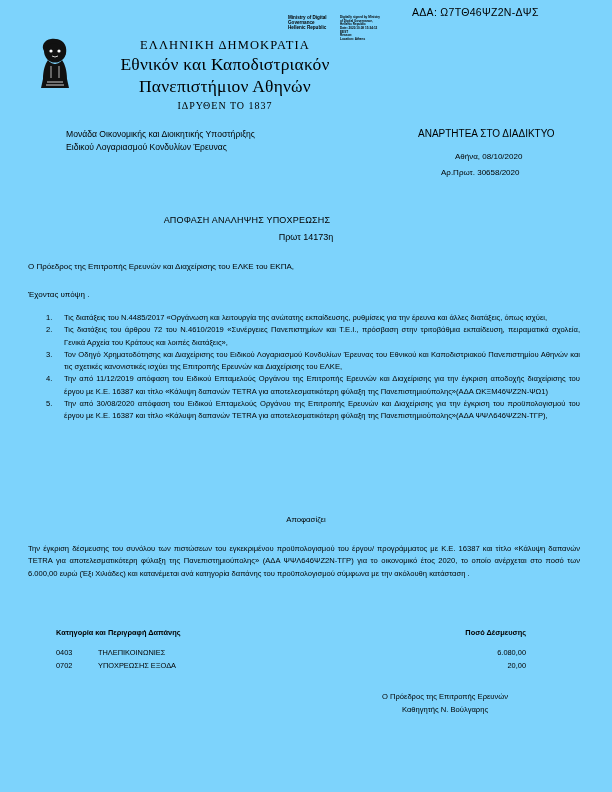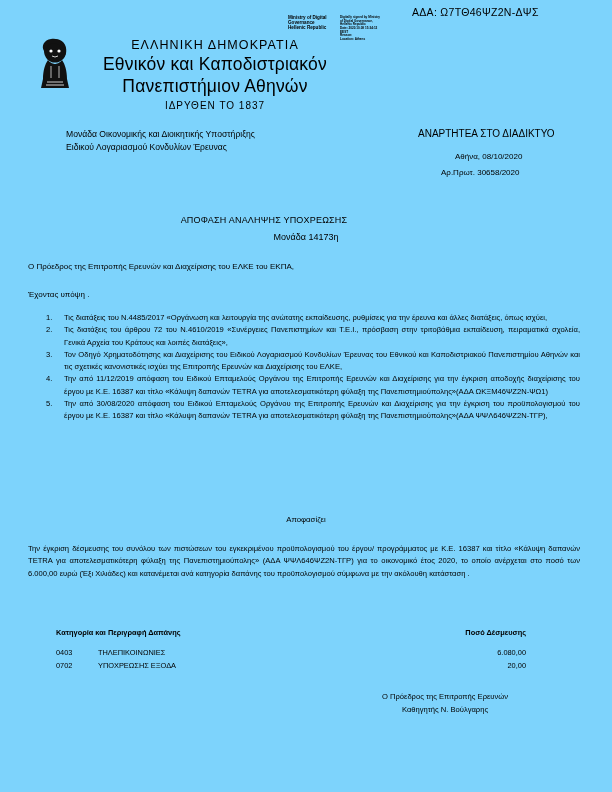--- a/index.html
+++ b/index.html
@@ -62,25 +62,25 @@
     position: absolute;
     left: 38px;
     top: 38px;
     width: 34px;
     height: 52px;
   }
 
   
   .uni-block {
     position: absolute;
-    left: 70px;
+    left: 80px;
     top: 38px;
     width: 290px;
     text-align: center;
-    font-family: Liberation Sans, sans-serif;
+    font-family: Liberation Serif, serif;
   }
   .uni-l1 {
     font-size: 12.5px;
     letter-spacing: 1.1px;
     line-height: 1.2;
   }
   .uni-l2, .uni-l3 {
     font-size: 17.5px;
     line-height: 1.28;
     letter-spacing: 0.2px;
@@ -125,21 +125,20 @@
 
   
   .doc-title {
     position: absolute;
     left: 0;
     top: 215px;
     width: 494px;
     text-align: center;
     font-size: 9px;
     letter-spacing: 0.2px;
-    padding-left: 17px;
   }
   .doc-subtitle {
     position: absolute;
     left: 0;
     top: 232px;
     width: 612px;
     text-align: center;
     font-size: 9px;
   }
 
@@ -285,21 +284,21 @@
   <div class="unit-block">
     <div>Μονάδα Οικονομικής και Διοικητικής Υποστήριξης</div>
     <div>Ειδικού Λογαριασμού Κονδυλίων Έρευνας</div>
   </div>
 
   <div class="meta-anart">ΑΝΑΡΤΗΤΕΑ ΣΤΟ ΔΙΑΔΙΚΤΥΟ</div>
   <div class="meta-city">Αθήνα, 08/10/2020</div>
   <div class="meta-prot">Αρ.Πρωτ. 30658/2020</div>
 
   <div class="doc-title">ΑΠΟΦΑΣΗ ΑΝΑΛΗΨΗΣ ΥΠΟΧΡΕΩΣΗΣ</div>
-  <div class="doc-subtitle">Μονάδα 14173η</div>
+  <div class="doc-subtitle">Πρωτ 14173η</div>
 
   <div class="intro-1">Ο Πρόεδρος της Επιτροπής Ερευνών και Διαχείρισης του ΕΛΚΕ του ΕΚΠΑ,</div>
   <div class="intro-2">Έχοντας υπόψη .</div>
 
   <div class="considerations">
     <div class="cons-item">
       <div class="cons-num">1.</div>
       <div class="cons-text">Τις διατάξεις του Ν.4485/2017 «Οργάνωση και λειτουργία της ανώτατης εκπαίδευσης, ρυθμίσεις για την έρευνα και άλλες διατάξεις, όπως ισχύει,</div>
     </div>
     <div class="cons-item">

